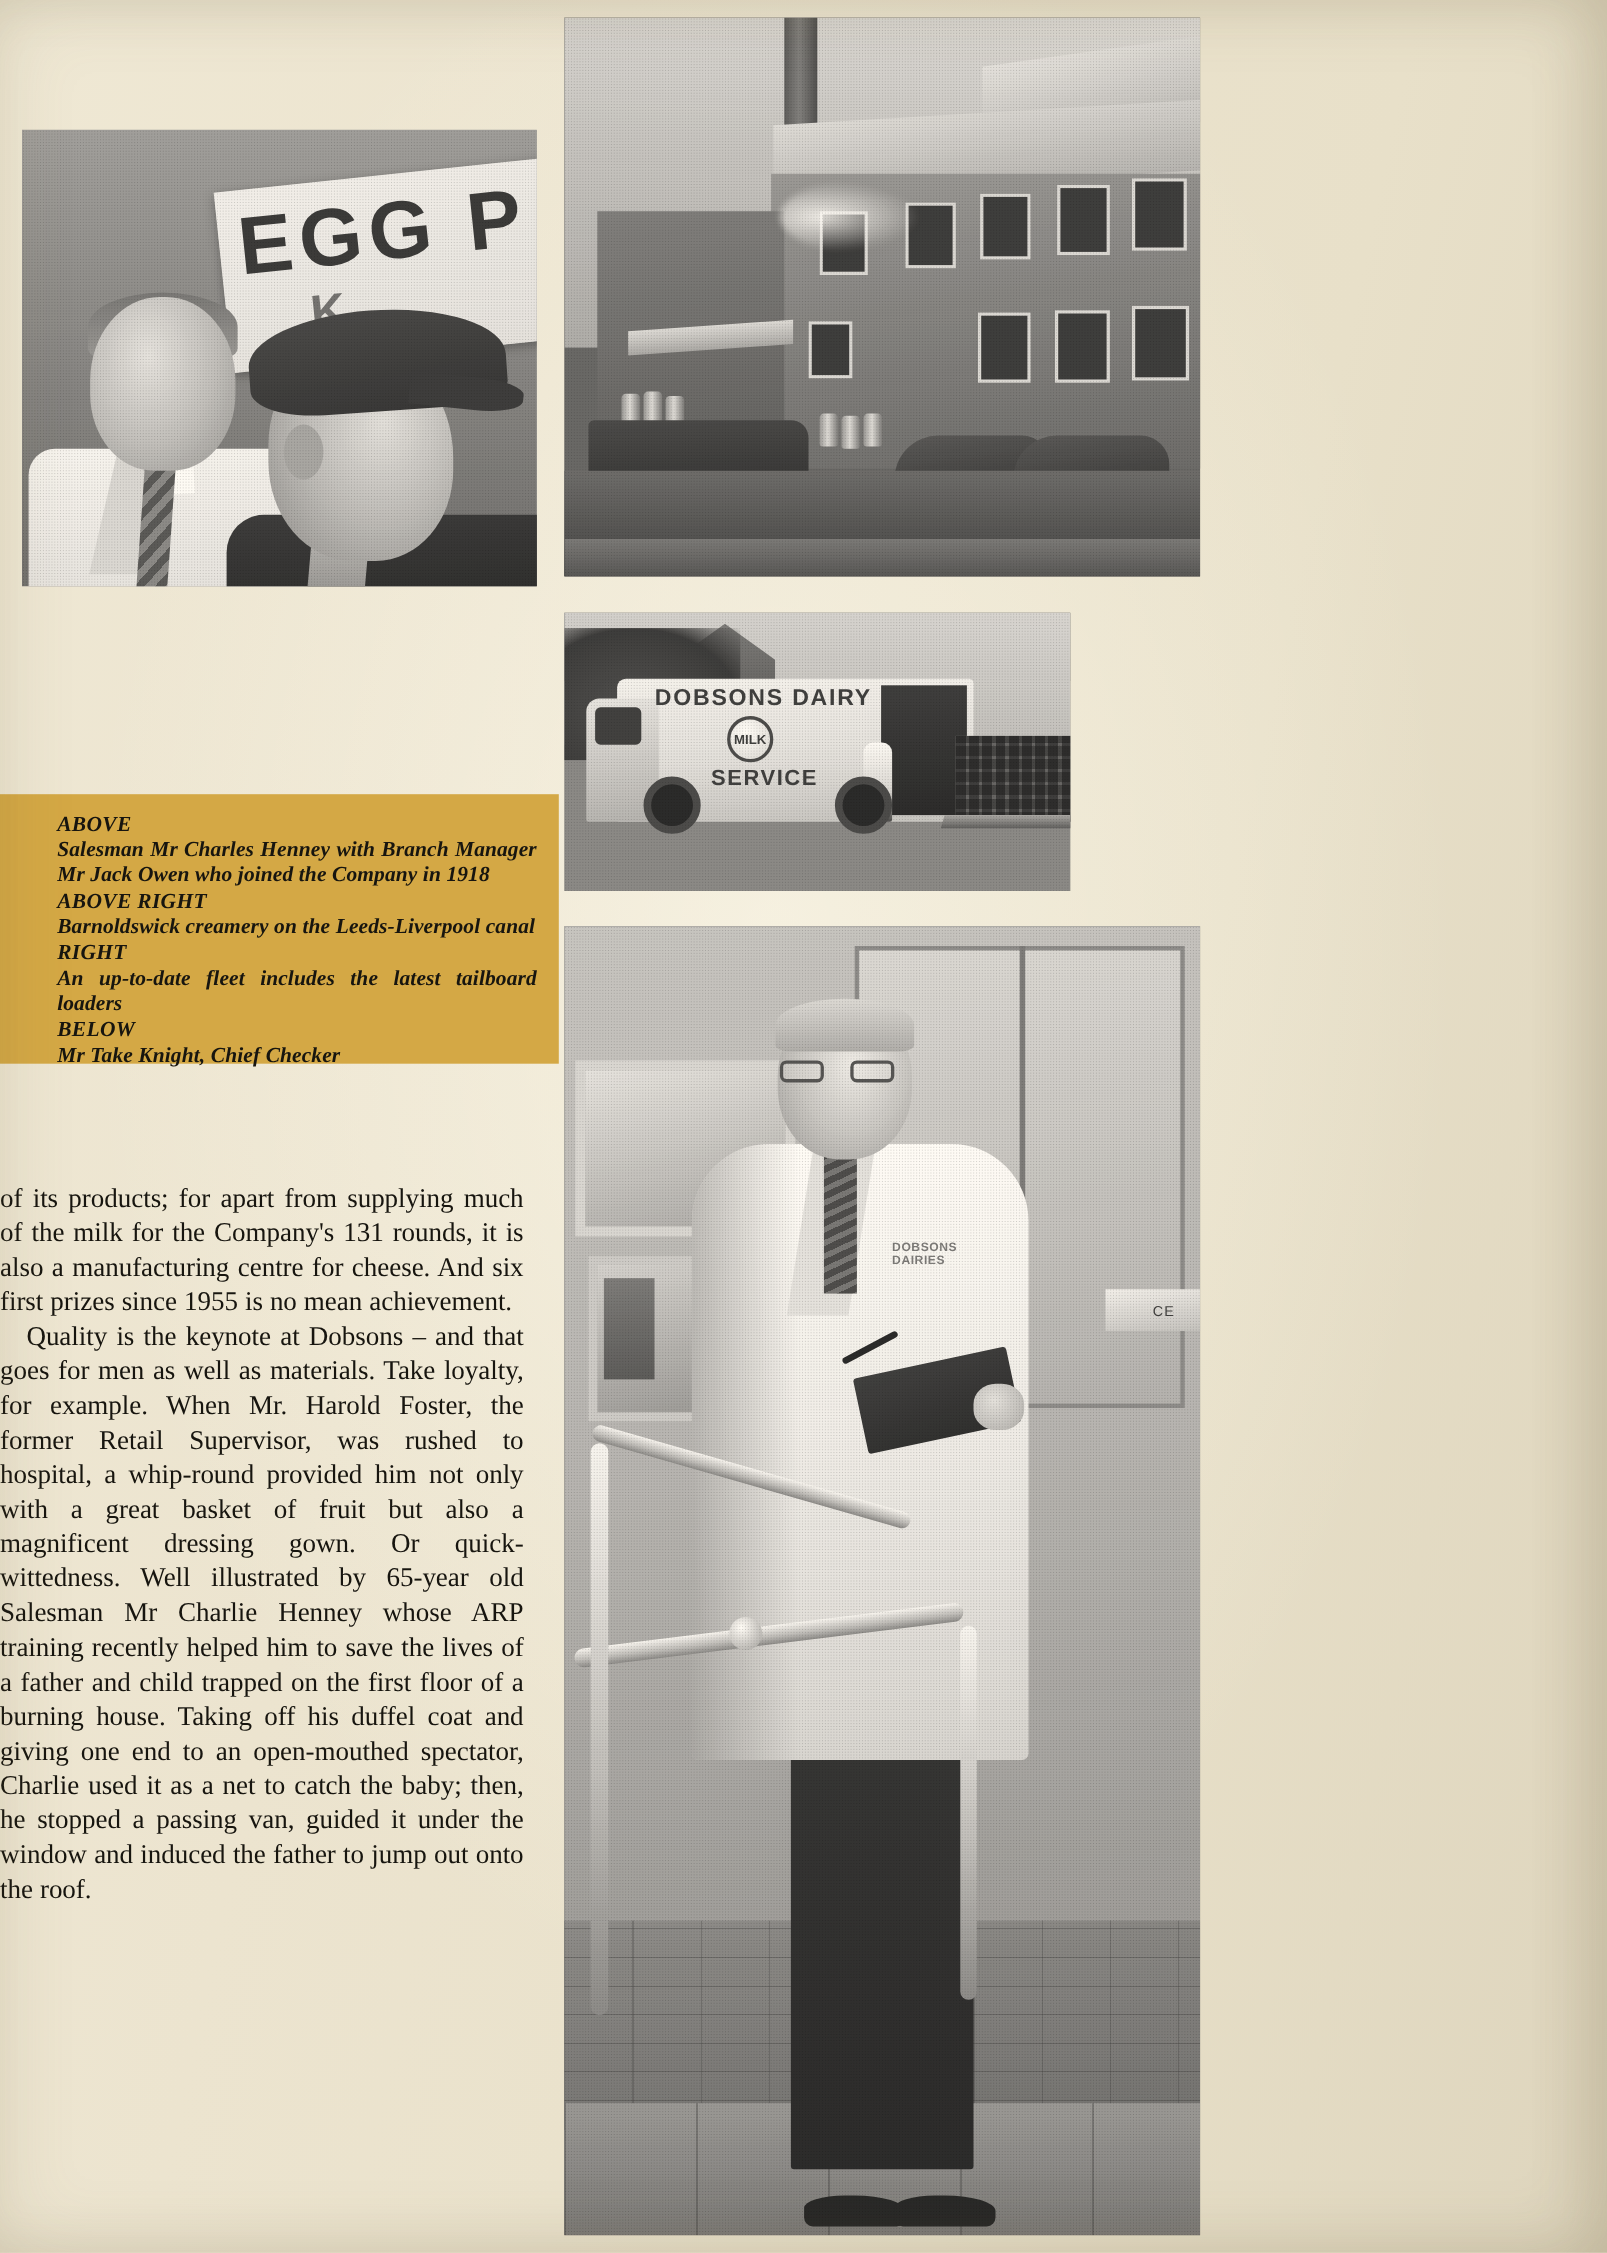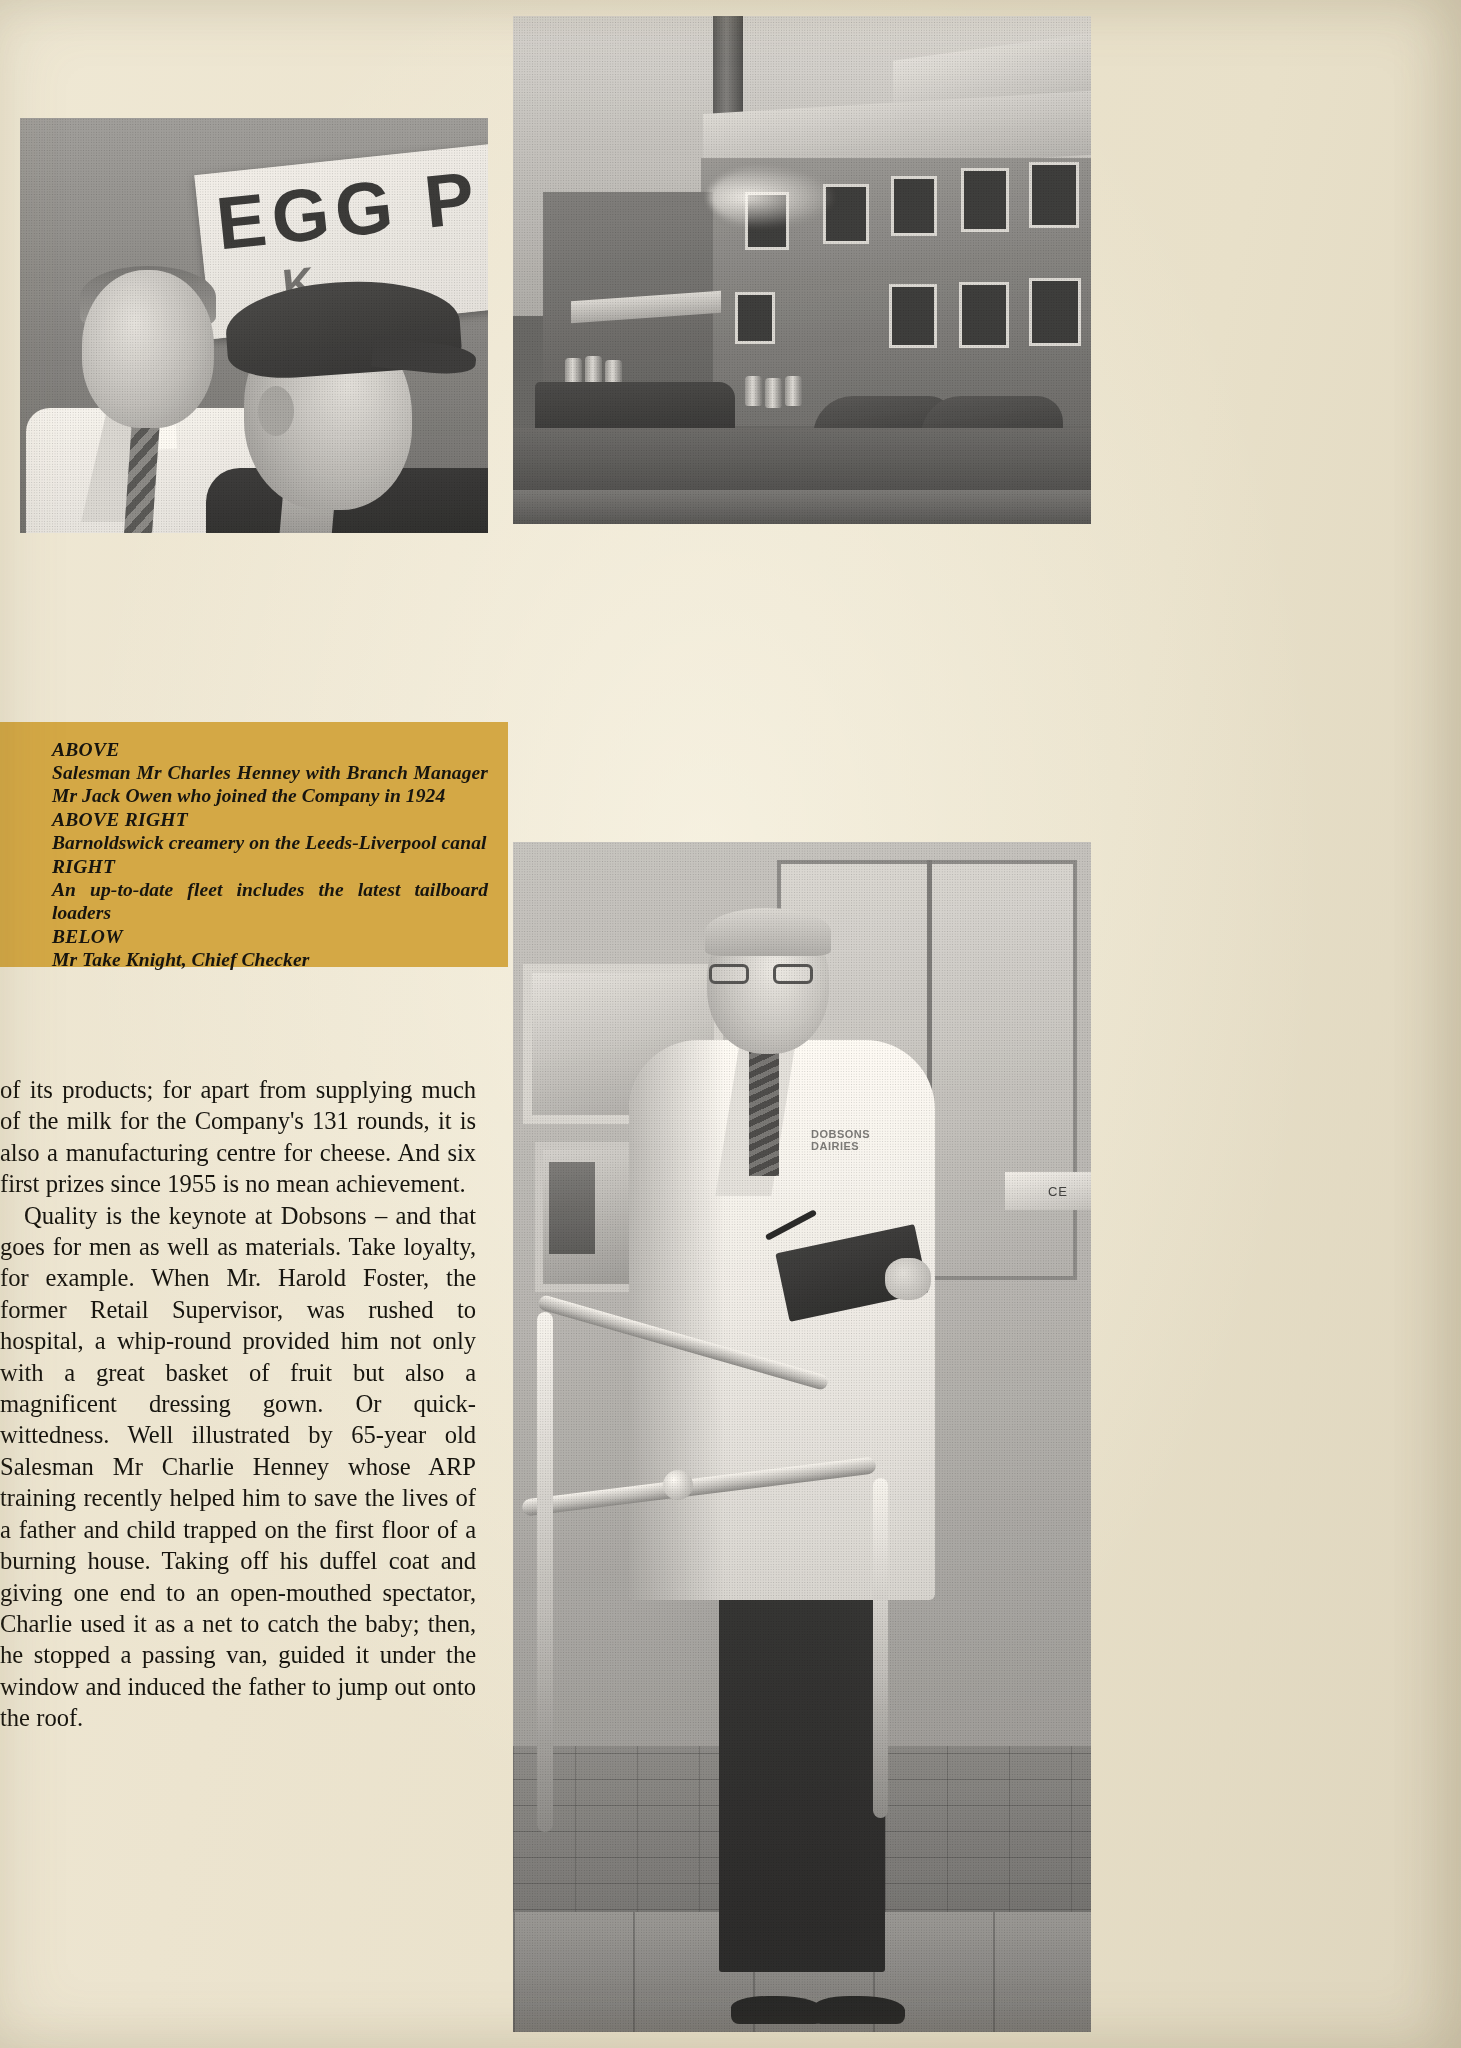--- a/index.html
+++ b/index.html
@@ -496,20 +496,40 @@
       <div class="wheel" style="left:18px"></div>
       <div class="wheel" style="right:16px"></div>
     </div>
 
     <div class="ground"></div>
     <div class="wall"></div>
     <div class="photo-warm"></div>
     <div class="halftone"></div>
   </div>
 
+  <div class="photo" id="photo-van">
+    <div class="sky"></div>
+    <div class="house"></div>
+    <div class="trees"></div>
+    <div class="road"></div>
+    <div class="body"></div>
+    <div class="cab"></div>
+    <div class="cabwin"></div>
+    <div class="opening"></div>
+    <div class="dd-title">DOBSONS DAIRY</div>
+    <div class="dd-roundel">MILK</div>
+    <div class="dd-service">SERVICE</div>
+    <div class="man"></div>
+    <div class="crates"></div>
+    <div class="loader"></div>
+    <div class="wheel" style="left:72px"></div>
+    <div class="wheel" style="left:246px"></div>
+    <div class="photo-warm"></div>
+    <div class="halftone"></div>
+  </div>
 
   <div class="photo" id="photo-knight">
     <div class="wall"></div>
     <div class="door"></div>
     <div class="door-split"></div>
     <div class="window"></div>
     <div class="window2"></div>
     <div class="poster"></div>
     <div class="signplate">CE</div>
 
@@ -543,21 +563,21 @@
     <div class="rail" style="left:28px;top:452px;width:300px;height:15px;transform:rotate(16deg);transform-origin:left top"></div>
     <div class="rail" style="left:360px;top:636px;width:15px;height:340px"></div>
 
     <div class="photo-warm"></div>
     <div class="halftone"></div>
   </div>
 
   <div id="caption-panel" style="height: 245px;">
     <div class="cap-inner">
       <div class="cap-head">ABOVE</div>
-      <p class="cap-body">Salesman Mr Charles Henney with Branch Manager Mr Jack Owen who joined the Company in 1924</p>
+      <p class="cap-body">Salesman Mr Charles Henney with Branch Manager Mr Jack Owen who joined the Company in 1918</p>
       <div class="cap-head">ABOVE RIGHT</div>
       <p class="cap-body">Barnoldswick creamery on the Leeds-Liverpool canal</p>
       <div class="cap-head">RIGHT</div>
       <p class="cap-body">An up-to-date fleet includes the latest tailboard loaders</p>
       <div class="cap-head">BELOW</div>
       <p class="cap-body">Mr Take Knight, Chief Checker</p>
     </div>
   </div>
 
   <div id="body-column">

